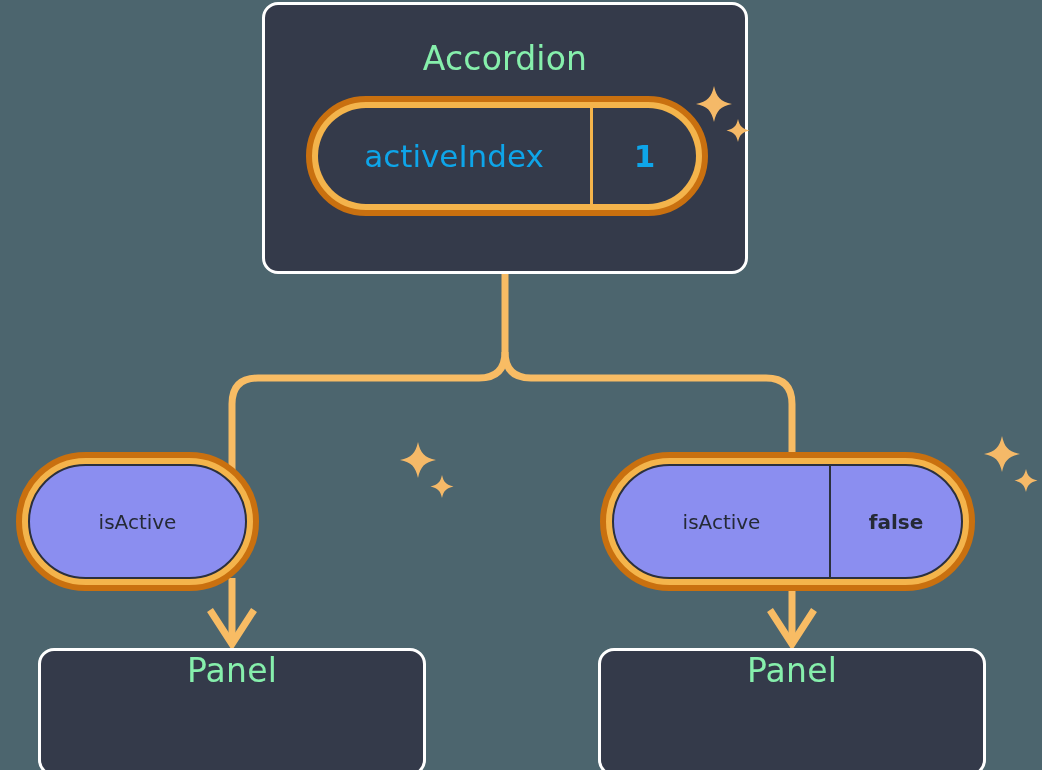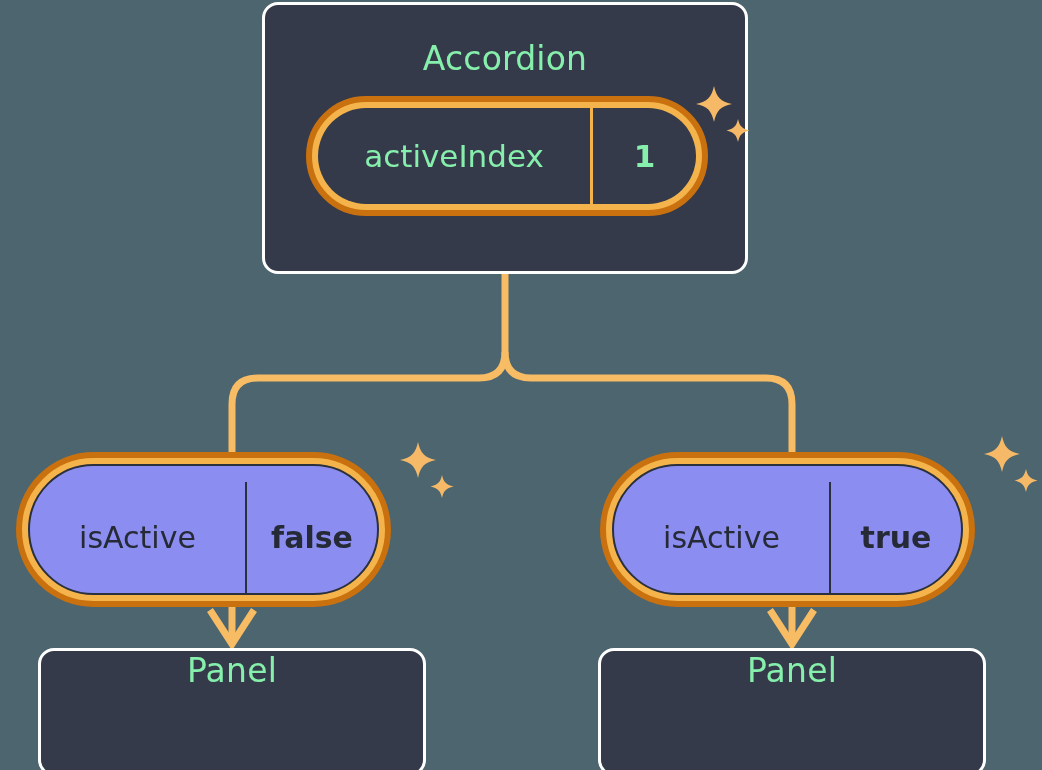--- a/index.html
+++ b/index.html
@@ -97,41 +97,40 @@
     box-sizing: border-box;
     white-space: nowrap;
   }
 
   
   #pill-activeindex { left: 306px; top: 96px; }
   #pill-activeindex .pill-inner {
     background: #343a4a;
   }
   #pill-activeindex .pill-cell {
-    color: #86efac;
+    color: #0ea5e9;
     font-size: 31px;
     height: 96px;
   }
   #pill-activeindex .cell-key   { width: 272px; font-weight: 400; }
   #pill-activeindex .cell-value {
     width: 106px;
     font-weight: 700;
     border-left: 3px solid #f4b44b;
   }
 
   
   .pill-purple .pill-inner {
     background: #8b8ef0;
     border: 2px solid #2b303d;
   }
   .pill-purple .pill-cell {
     color: #252a36;
-    font-size: 30px;
+    font-size: 20px;
     height: 111px;
-    margin-top: 16px;
   }
   .pill-purple .cell-key   { width: 215px; font-weight: 400; }
   .pill-purple .cell-value {
     width: 132px;
     font-weight: 700;
     border-left: 2px solid #2b303d;
   }
   #pill-isactive-left  { left: 16px;  top: 452px; }
   #pill-isactive-right { left: 600px; top: 452px; }
 
@@ -188,35 +187,34 @@
 
   <svg class="sparkles" id="sparkle-accordion" viewBox="0 0 64 72" xmlns="http://www.w3.org/2000/svg">
     <path fill="#f5b968" d="M24 2 C26.6 13.6 30.4 17.4 42 20 C30.4 22.6 26.6 26.4 24 38 C21.4 26.4 17.6 22.6 6 20 C17.6 17.4 21.4 13.6 24 2 Z"></path>
     <path fill="#f5b968" d="M48 35 C49.7 42.3 52.2 44.8 59.5 46.5 C52.2 48.2 49.7 50.7 48 58 C46.3 50.7 43.8 48.2 36.5 46.5 C43.8 44.8 46.3 42.3 48 35 Z"></path>
   </svg>
 
   <div class="pill-wrap pill-purple" id="pill-isactive-left">
     <div class="pill">
       <div class="pill-inner">
         <div class="pill-cell cell-key">isActive</div>
-        <div class="pill-cell cell-value">false</div>
       </div>
     </div>
   </div>
 
   <svg class="sparkles" id="sparkle-left-pill" viewBox="0 0 64 72" xmlns="http://www.w3.org/2000/svg">
     <path fill="#f5b968" d="M24 2 C26.6 13.6 30.4 17.4 42 20 C30.4 22.6 26.6 26.4 24 38 C21.4 26.4 17.6 22.6 6 20 C17.6 17.4 21.4 13.6 24 2 Z"></path>
     <path fill="#f5b968" d="M48 35 C49.7 42.3 52.2 44.8 59.5 46.5 C52.2 48.2 49.7 50.7 48 58 C46.3 50.7 43.8 48.2 36.5 46.5 C43.8 44.8 46.3 42.3 48 35 Z"></path>
   </svg>
 
   <div class="pill-wrap pill-purple" id="pill-isactive-right">
     <div class="pill">
       <div class="pill-inner">
         <div class="pill-cell cell-key">isActive</div>
-        <div class="pill-cell cell-value">true</div>
+        <div class="pill-cell cell-value">false</div>
       </div>
     </div>
   </div>
 
   <svg class="sparkles" id="sparkle-right-pill" viewBox="0 0 64 72" xmlns="http://www.w3.org/2000/svg">
     <path fill="#f5b968" d="M24 2 C26.6 13.6 30.4 17.4 42 20 C30.4 22.6 26.6 26.4 24 38 C21.4 26.4 17.6 22.6 6 20 C17.6 17.4 21.4 13.6 24 2 Z"></path>
     <path fill="#f5b968" d="M48 35 C49.7 42.3 52.2 44.8 59.5 46.5 C52.2 48.2 49.7 50.7 48 58 C46.3 50.7 43.8 48.2 36.5 46.5 C43.8 44.8 46.3 42.3 48 35 Z"></path>
   </svg>
 
   <div class="card panel-card" id="card-panel-left">

